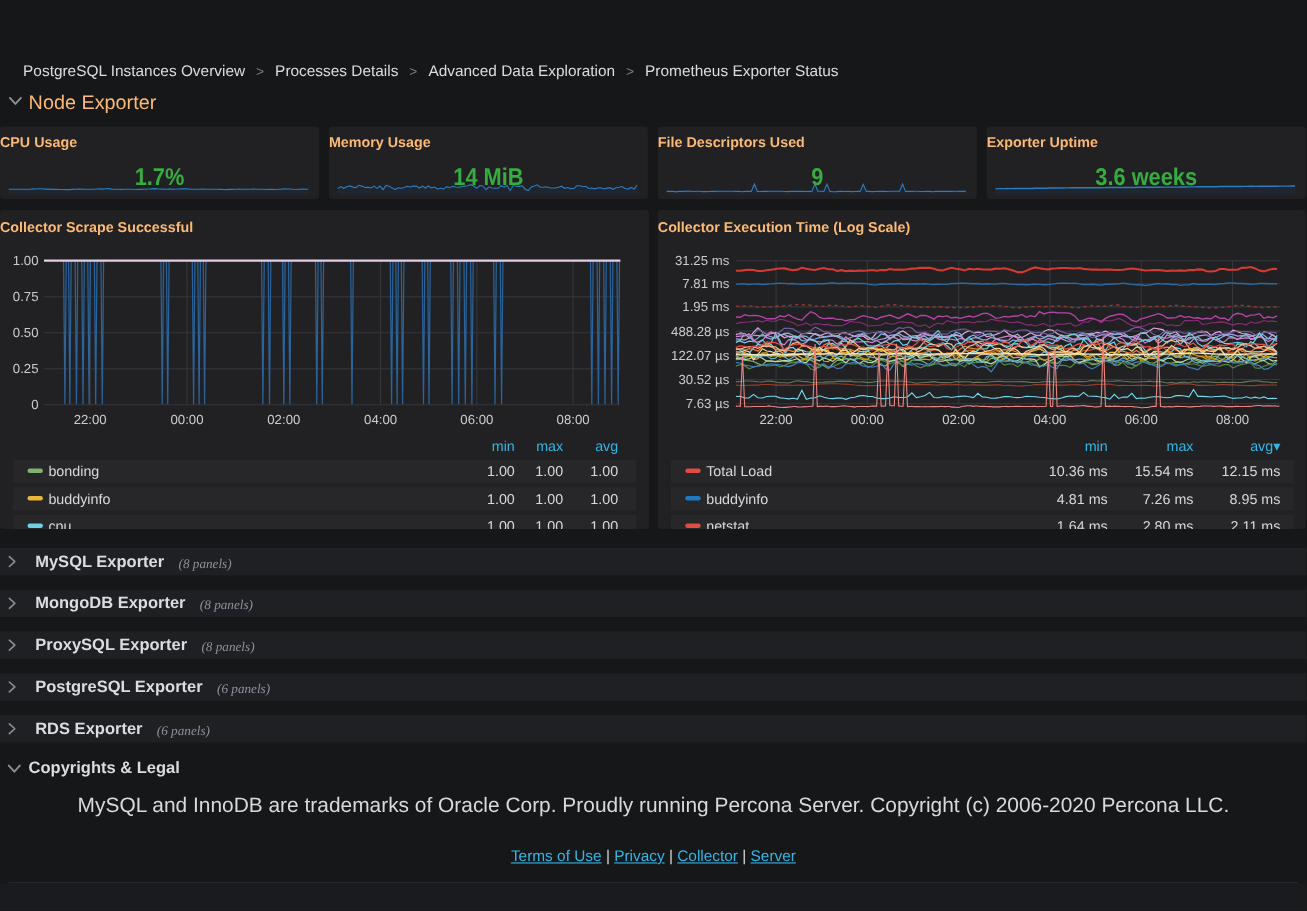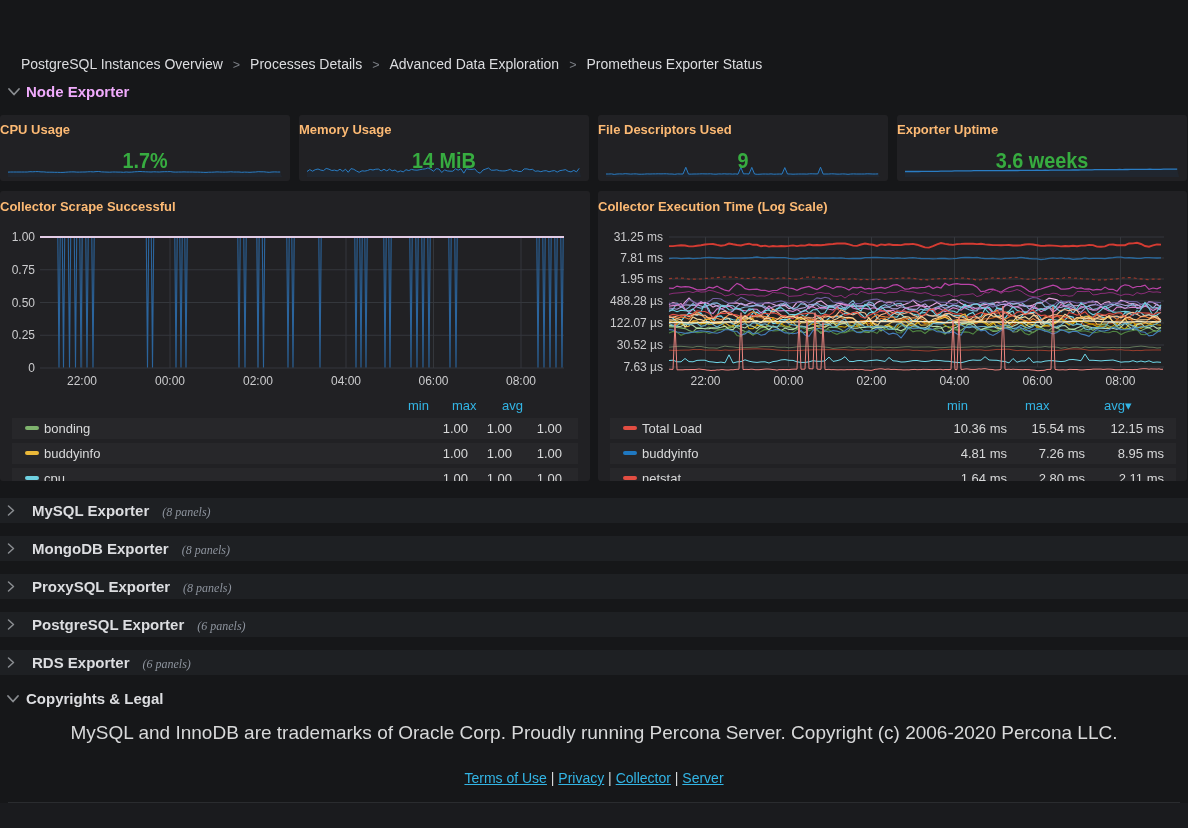--- a/index.html
+++ b/index.html
@@ -1,41 +1,41 @@
 <!DOCTYPE html>
 <html><head><meta charset="utf-8">
 <style>
 * { margin:0; padding:0; box-sizing:border-box; }
 html,body { width:1188px; height:828px; background:#161719; font-family:"Liberation Sans",sans-serif; }
 #app { position:relative; width:1188px; height:828px; overflow:hidden; background:#161719; color:#d8d9da; }
 .panel { position:absolute; background:#212124; border-radius:3px; overflow:hidden; }
 .ptitle { position:absolute; left:0; right:20px; font-size:13px; font-weight:bold; color:#fdba74; }
 .statval { position:absolute; left:0; right:0; top:33px; text-align:center; font-size:22px; font-weight:bold; color:#37ac40; transform:scaleX(0.9); }
 .ax { font-family:"Liberation Sans",sans-serif; font-size:12px; fill:#ccccce; }
-.lghead { position:absolute; font-size:13px; color:#33b5e5; text-align:left; }
+.lghead { position:absolute; font-size:13px; color:#33b5e5; text-align:right; }
 .lgrow { position:absolute; left:12px; width:566px; height:21px; background:rgba(255,255,255,0.033); }
 .sw { position:absolute; left:13px; top:8.5px; width:14px; height:4px; border-radius:2px; }
 .lgname { position:absolute; left:32px; top:3px; font-size:13px; color:#d8d9da; }
 .lgv { position:absolute; top:3px; font-size:13px; color:#d8d9da; text-align:right; }
 .rowband { position:absolute; left:0; width:1188px; height:25px; background:#1e2023; white-space:nowrap; }
 .rowtitle { display:inline-block; margin-left:32px; margin-top:4px; font-size:15px; font-weight:bold; color:#dcdde0; vertical-align:top; }
 .rowcount { display:inline-block; margin-left:13px; margin-top:7px; font-size:12px; font-style:italic; color:#8e949e; vertical-align:top;font-family:Liberation Serif, serif; }
 .crumb { position:absolute; top:41px; left:21px; font-size:14px; color:#dcdde0;margin-top:15px; }
 .crumb .sep { color:#7b7f85; padding:0 10px; font-size:12.5px; }
 a.lnk { color:#33b5e5; text-decoration:underline; }
 </style></head>
 <body>
 <div id="app">
 
 <div class="crumb">PostgreSQL Instances Overview<span class="sep">&gt;</span>Processes Details<span class="sep">&gt;</span>Advanced Data Exploration<span class="sep">&gt;</span>Prometheus Exporter Status</div>
 
 <svg width="14" height="14" style="position:absolute;left:6.5px;top:85px" viewBox="0 0 14 14">
       <polyline points="2,4 7,9.5 12,4" fill="none" stroke="#8a8d91" stroke-width="1.8" stroke-linecap="round" stroke-linejoin="round"></polyline>
     </svg>
-<div style="position:absolute;left:26px;top:83px;font-size:15px;font-weight:bold;color:#f0abfc">Node Exporter</div>
+<div style="position:absolute;left:26px;top:83px;font-size:18px;font-weight:normal;color:#fdba74">Node Exporter</div>
 
 <div class="panel" style="left:0px;top:115px;width:290px;height:66px">
   <svg width="290" height="66" style="position:absolute;left:0;top:0">
         <polygon points="8,62 8.0,57.1 10.8,57.0 13.5,57.0 16.2,57.0 19.0,57.0 21.8,57.0 24.5,57.0 27.2,57.0 30.0,56.7 32.8,56.8 35.5,56.6 38.2,56.6 41.0,56.9 43.8,56.9 46.5,57.2 49.2,57.2 52.0,57.2 54.8,57.3 57.5,57.3 60.2,57.4 63.0,57.4 65.8,57.2 68.5,57.0 71.2,56.9 74.0,56.9 76.8,57.1 79.5,57.1 82.2,57.0 85.0,57.0 87.8,56.8 90.5,56.7 93.2,56.9 96.0,56.6 98.8,56.5 101.5,56.9 104.2,57.0 107.0,57.1 109.8,57.2 112.5,57.0 115.2,57.0 118.0,57.1 120.8,57.1 123.5,57.3 126.2,57.0 129.0,57.2 131.8,57.1 134.5,56.8 137.2,56.7 140.0,56.5 142.8,56.7 145.5,56.8 148.2,56.9 151.0,57.0 153.8,56.8 156.5,56.9 159.2,57.0 162.0,56.8 164.8,56.7 167.5,56.7 170.2,56.6 173.0,57.0 175.8,57.1 178.5,57.0 181.2,57.0 184.0,56.9 186.8,57.0 189.5,57.0 192.2,57.0 195.0,57.1 197.8,57.1 200.5,57.2 203.2,57.3 206.0,57.4 208.8,57.2 211.5,57.2 214.2,57.1 217.0,56.9 219.8,57.0 222.5,57.1 225.2,57.1 228.0,57.0 230.8,56.8 233.5,57.0 236.2,57.0 239.0,57.0 241.8,57.3 244.5,57.1 247.2,57.2 250.0,57.3 252.8,57.1 255.5,57.0 258.2,56.7 261.0,56.8 263.8,56.8 266.5,57.1 269.2,57.3 272.0,57.0 274.8,56.9 277.5,57.0 280.2,57.0 282,62" fill="rgba(31,120,193,0.07)" stroke="none"></polygon>
         <polyline points="8.0,57.1 10.8,57.0 13.5,57.0 16.2,57.0 19.0,57.0 21.8,57.0 24.5,57.0 27.2,57.0 30.0,56.7 32.8,56.8 35.5,56.6 38.2,56.6 41.0,56.9 43.8,56.9 46.5,57.2 49.2,57.2 52.0,57.2 54.8,57.3 57.5,57.3 60.2,57.4 63.0,57.4 65.8,57.2 68.5,57.0 71.2,56.9 74.0,56.9 76.8,57.1 79.5,57.1 82.2,57.0 85.0,57.0 87.8,56.8 90.5,56.7 93.2,56.9 96.0,56.6 98.8,56.5 101.5,56.9 104.2,57.0 107.0,57.1 109.8,57.2 112.5,57.0 115.2,57.0 118.0,57.1 120.8,57.1 123.5,57.3 126.2,57.0 129.0,57.2 131.8,57.1 134.5,56.8 137.2,56.7 140.0,56.5 142.8,56.7 145.5,56.8 148.2,56.9 151.0,57.0 153.8,56.8 156.5,56.9 159.2,57.0 162.0,56.8 164.8,56.7 167.5,56.7 170.2,56.6 173.0,57.0 175.8,57.1 178.5,57.0 181.2,57.0 184.0,56.9 186.8,57.0 189.5,57.0 192.2,57.0 195.0,57.1 197.8,57.1 200.5,57.2 203.2,57.3 206.0,57.4 208.8,57.2 211.5,57.2 214.2,57.1 217.0,56.9 219.8,57.0 222.5,57.1 225.2,57.1 228.0,57.0 230.8,56.8 233.5,57.0 236.2,57.0 239.0,57.0 241.8,57.3 244.5,57.1 247.2,57.2 250.0,57.3 252.8,57.1 255.5,57.0 258.2,56.7 261.0,56.8 263.8,56.8 266.5,57.1 269.2,57.3 272.0,57.0 274.8,56.9 277.5,57.0 280.2,57.0" fill="none" stroke="#2a7dc4" stroke-width="1"></polyline>
       </svg>
   <div class="ptitle" style="top:7px">CPU Usage</div>
   <div class="statval">1.7%</div>
 </div>
 <div class="panel" style="left:299px;top:115px;width:290px;height:66px">

